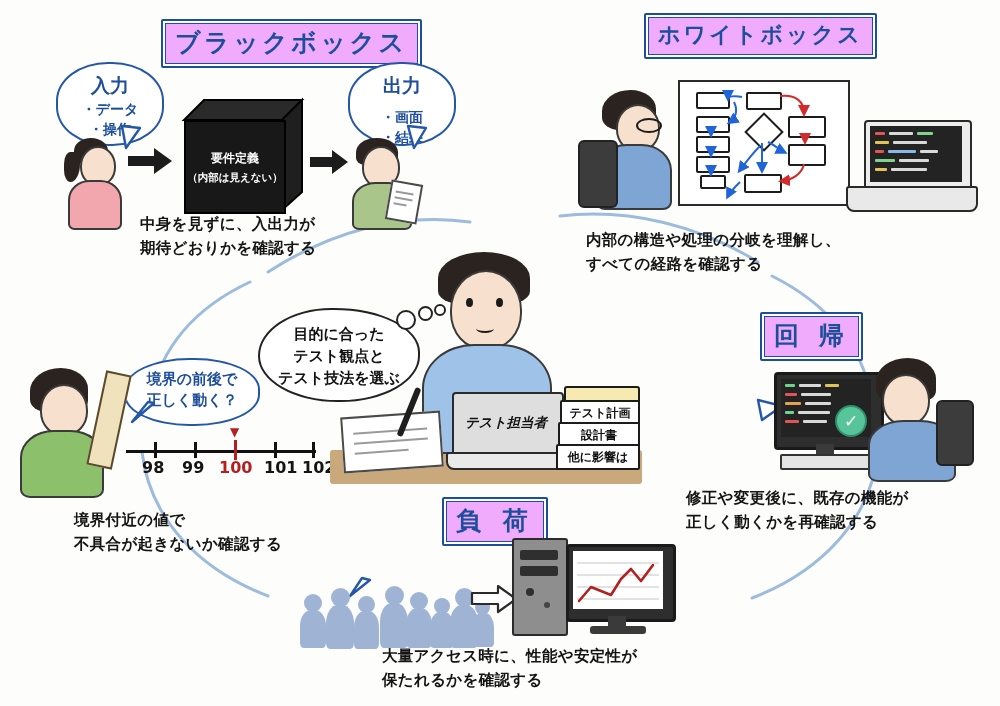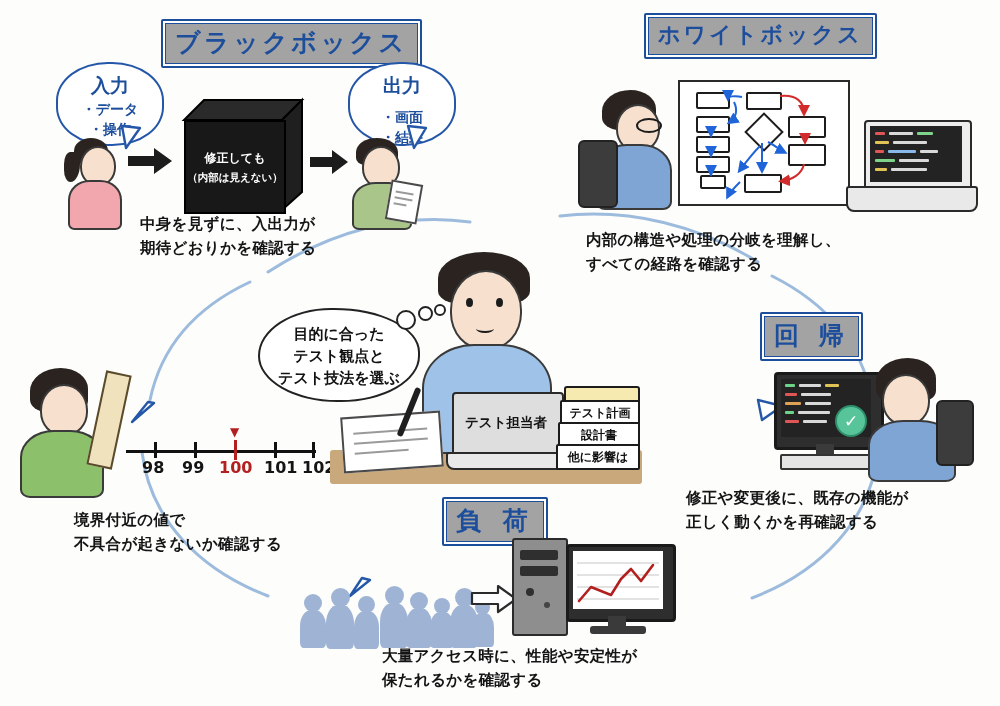--- a/index.html
+++ b/index.html
@@ -10,21 +10,21 @@
     color:#1a1a1a;
     position:relative;
   }
   #canvas{position:absolute;left:0;top:0;width:1000px;height:706px;}
   .abs{position:absolute;}
 
   
   .plaque{
     border:2px solid #1d4e9c;
     box-shadow:0 0 0 2px #fff inset, 0 0 0 3px #1d4e9c inset;
-    background:#a3a3a3;
+    background:#f0abfc;
     color:#1d4e9c;
     font-weight:700;
     letter-spacing:.14em;
     text-align:center;
     padding:5px 12px 7px 12px;
     white-space:nowrap;
     border-radius:2px;
   }
 
   
@@ -156,21 +156,21 @@
   <svg class="abs" width="48" height="30" style="left:126px;top:146px;">
     <path d="M2 10 L28 10 L28 2 L46 15 L28 28 L28 20 L2 20 Z" fill="#1c1c1c"></path>
   </svg>
 
   <div class="abs" style="left:176px;top:92px;width:130px;height:124px;">
     <svg width="130" height="124" style="position:absolute;left:0;top:0;">
       <polygon points="8,28 106,28 126,8 28,8" fill="#2a2a2a" stroke="#000" stroke-width="2"></polygon>
       <polygon points="106,28 126,8 126,100 106,118" fill="#1f1f1f" stroke="#000" stroke-width="2"></polygon>
     </svg>
     <div class="blackbox-face" style="left:8px;top:28px;width:98px;height:90px;font-size:12px;">
-      <div>修正しても</div>
+      <div>要件定義</div>
       <div style="font-size:10.5px;margin-top:3px;">（内部は見えない）</div>
     </div>
   </div>
 
   <svg class="abs" width="42" height="28" style="left:308px;top:148px;">
     <path d="M2 9 L24 9 L24 2 L40 14 L24 26 L24 19 L2 19 Z" fill="#1c1c1c"></path>
   </svg>
 
   <div class="bubble" style="left:348px;top:62px;width:84px;height:64px;font-size:15px;padding:8px 10px;">
     <div style="font-size:19px;margin-bottom:10px;">出力</div>
@@ -260,20 +260,24 @@
       <div class="codeline" style="left:5px;top:42px;width:12px;background:#e0c255;"></div>
       <div class="codeline" style="left:21px;top:42px;width:36px;background:#d9d9d9;"></div>
     </div>
     <div class="laptop-base" style="left:0;top:66px;width:128px;height:22px;"></div>
   </div>
 
   <div class="caption" style="left:586px;top:228px;font-size:15.5px;">内部の構造や処理の分岐を理解し、
 すべての経路を確認する</div>
 
 
+  <div class="bubble" style="left:124px;top:358px;width:112px;height:46px;font-size:15px;padding:9px 10px;">
+    <span style="white-space:pre-line;">境界の前後で
+正しく動く？</span>
+  </div>
   <svg class="abs" width="30" height="24" style="left:128px;top:400px;">
     <path d="M20 2 L26 3 L4 22 Z" fill="#fff" stroke="#2457a8" stroke-width="2.4" stroke-linejoin="round"></path>
   </svg>
 
   <div class="abs" style="left:16px;top:368px;width:100px;height:126px;">
     <div class="hair" style="left:14px;top:0px;width:58px;height:44px;border-radius:56% 50% 28% 30%;"></div>
     <div class="head" style="left:24px;top:16px;width:44px;height:48px;"></div>
     <div class="body-shape" style="left:4px;top:62px;width:80px;height:64px;background:#8cc06a;"></div>
   </div>
   <div class="ruler" style="left:96px;top:372px;width:22px;height:92px;transform:rotate(12deg);"></div>
@@ -316,21 +320,21 @@
     <div class="body-shape" style="left:2px;top:92px;width:126px;height:106px;background:#9fc3e8;"></div>
   </div>
 
   <div class="paper" style="left:342px;top:414px;width:96px;height:52px;transform:rotate(-4deg);">
     <div class="paper-line" style="left:10px;top:14px;width:74px;"></div>
     <div class="paper-line" style="left:10px;top:24px;width:74px;"></div>
     <div class="paper-line" style="left:10px;top:34px;width:54px;"></div>
   </div>
   <div class="abs" style="left:406px;top:386px;width:6px;height:52px;background:#1f1f1f;border-radius:3px;transform:rotate(22deg);"></div>
 
-  <div class="abs" style="left:446px;top:392px;width:122px;height:62px;">
+  <div class="abs" style="left:446px;top:392px;width:122px;height:62px;font-style:italic;">
     <div class="laptop-lid" style="left:6px;top:0;width:108px;height:62px;background:#dedede;"></div>
     <div class="abs" style="left:6px;top:0;width:108px;height:62px;display:flex;align-items:center;justify-content:center;font-size:13.5px;font-weight:700;color:#141414;">テスト担当者</div>
     <div class="laptop-base" style="left:0;top:60px;width:122px;height:14px;"></div>
   </div>
 
   <div class="books" style="left:556px;top:386px;width:90px;height:64px;">
     <div class="book-top" style="left:8px;top:0;width:72px;height:16px;"></div>
     <div class="book" style="left:4px;top:14px;width:76px;height:22px;font-size:12px;">テスト計画</div>
     <div class="book" style="left:2px;top:36px;width:78px;height:22px;font-size:12px;">設計書</div>
     <div class="book" style="left:0px;top:58px;width:80px;height:22px;font-size:12px;">他に影響は</div>

